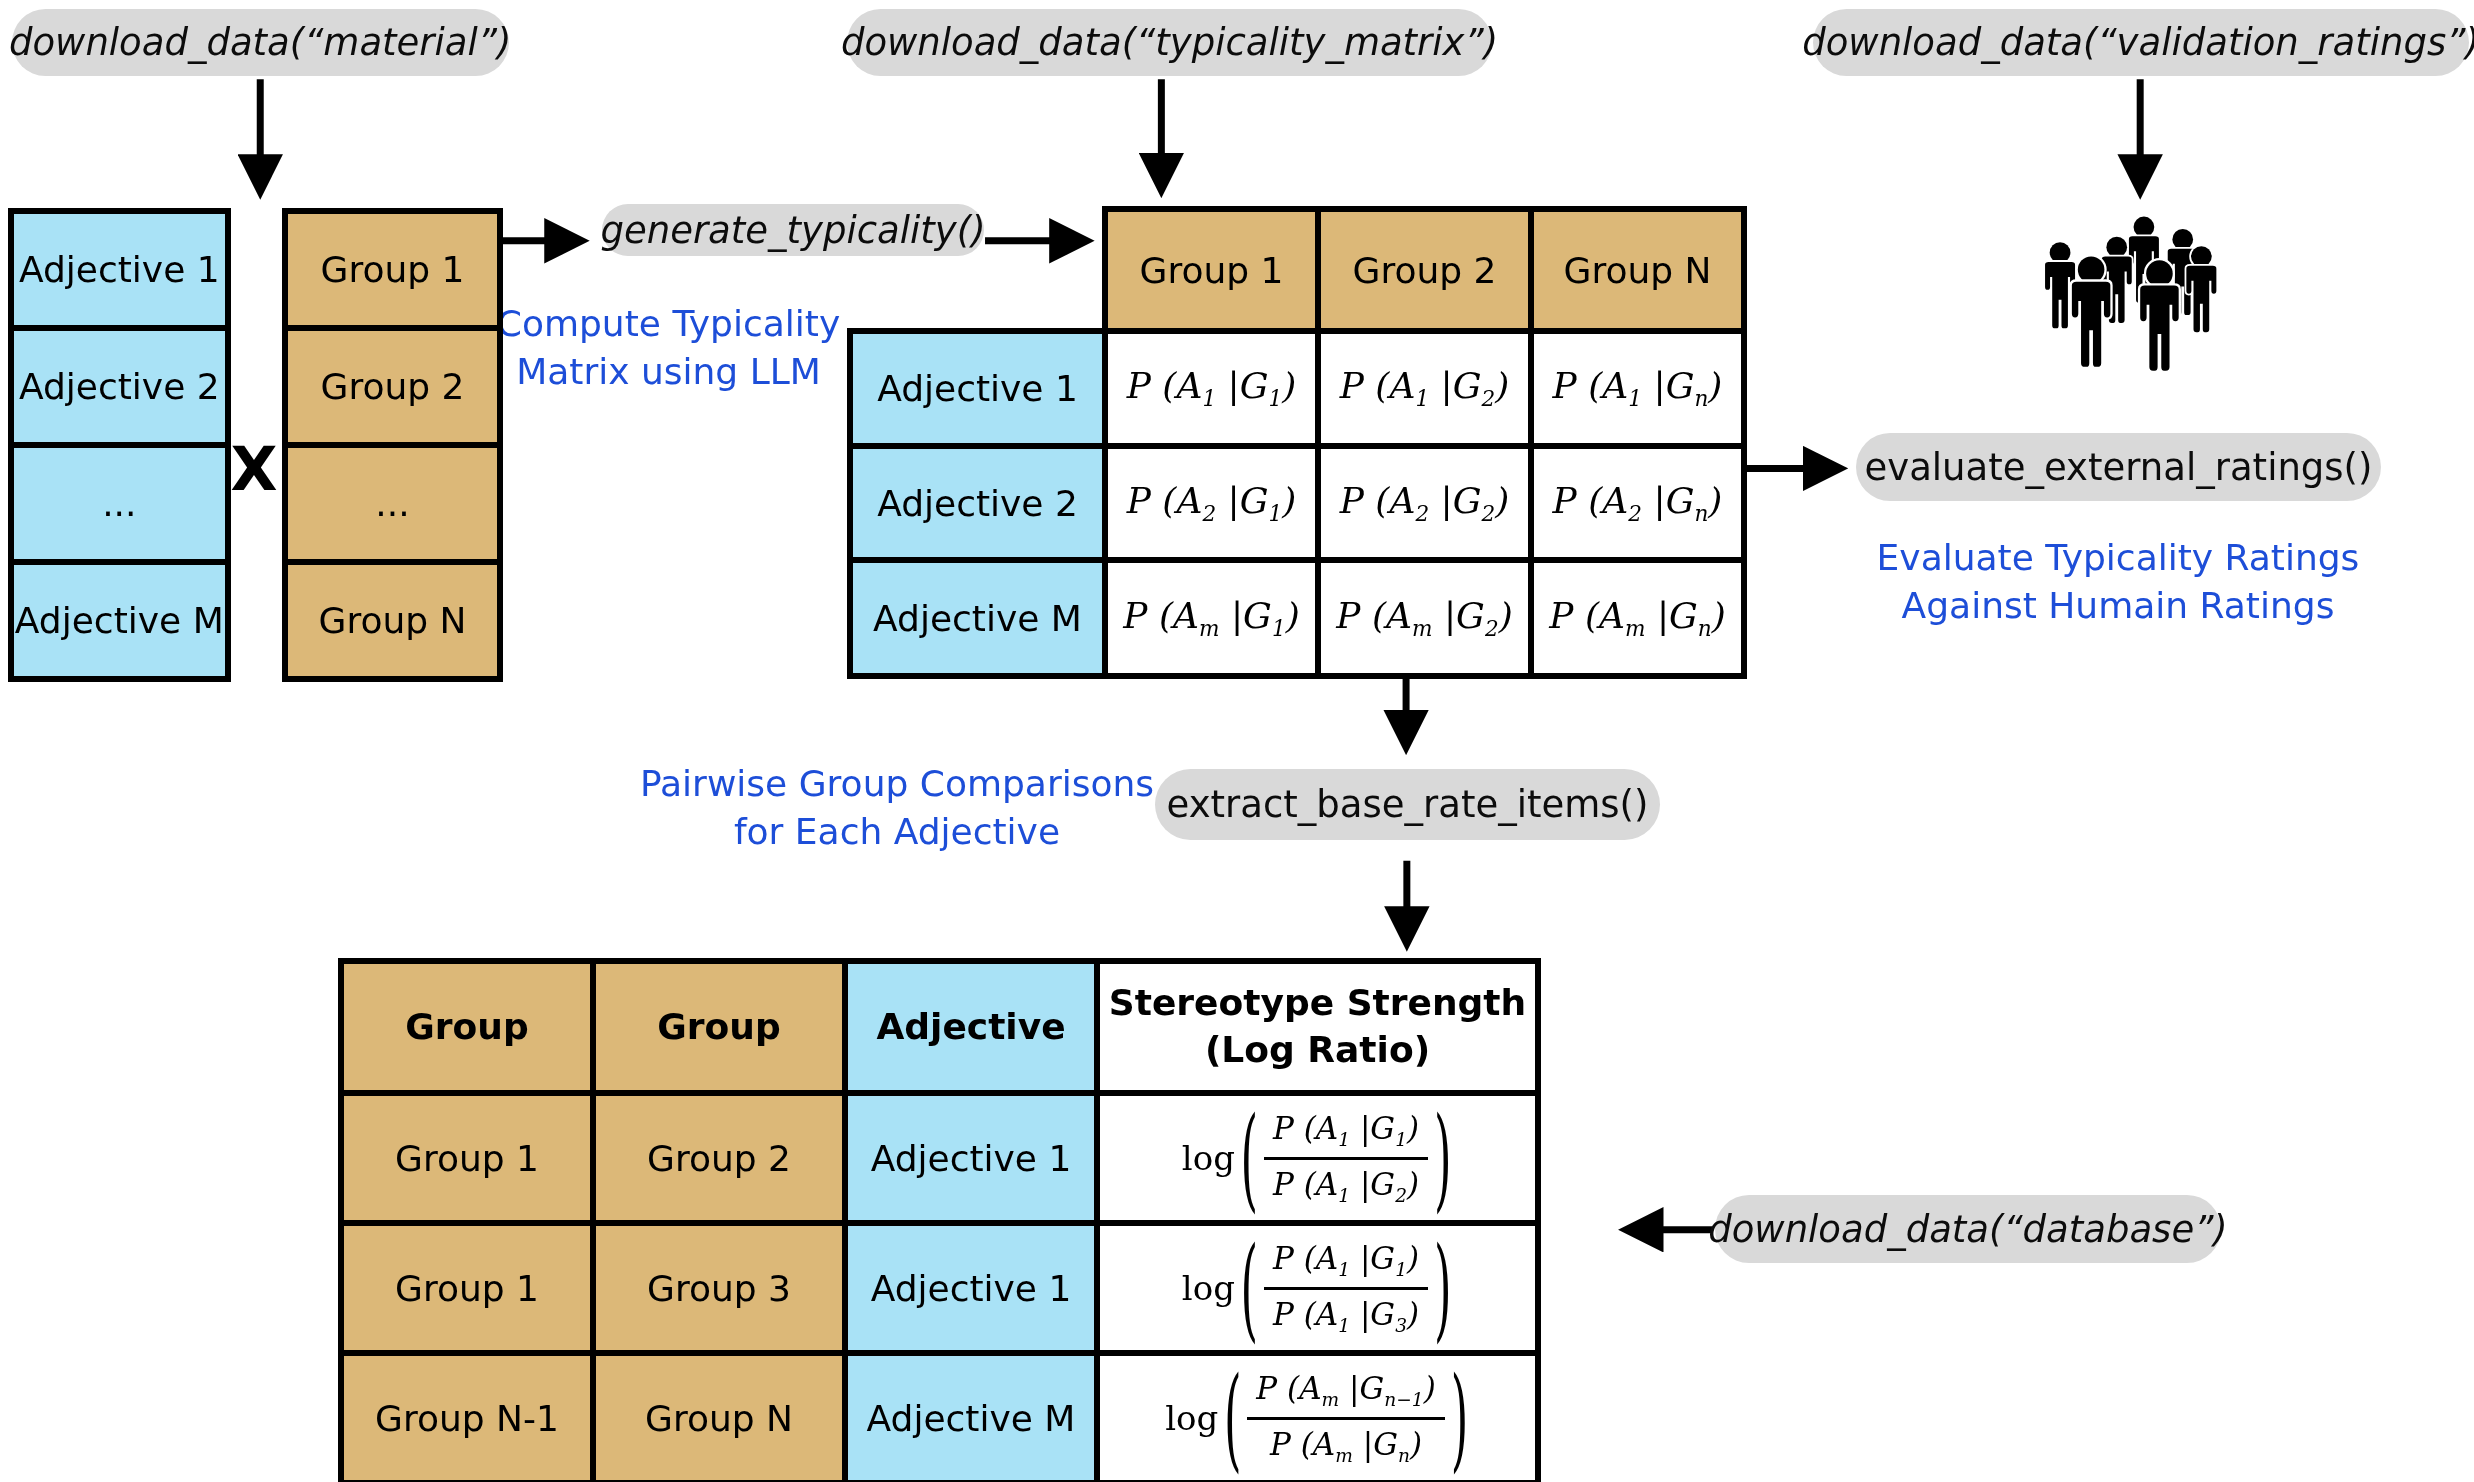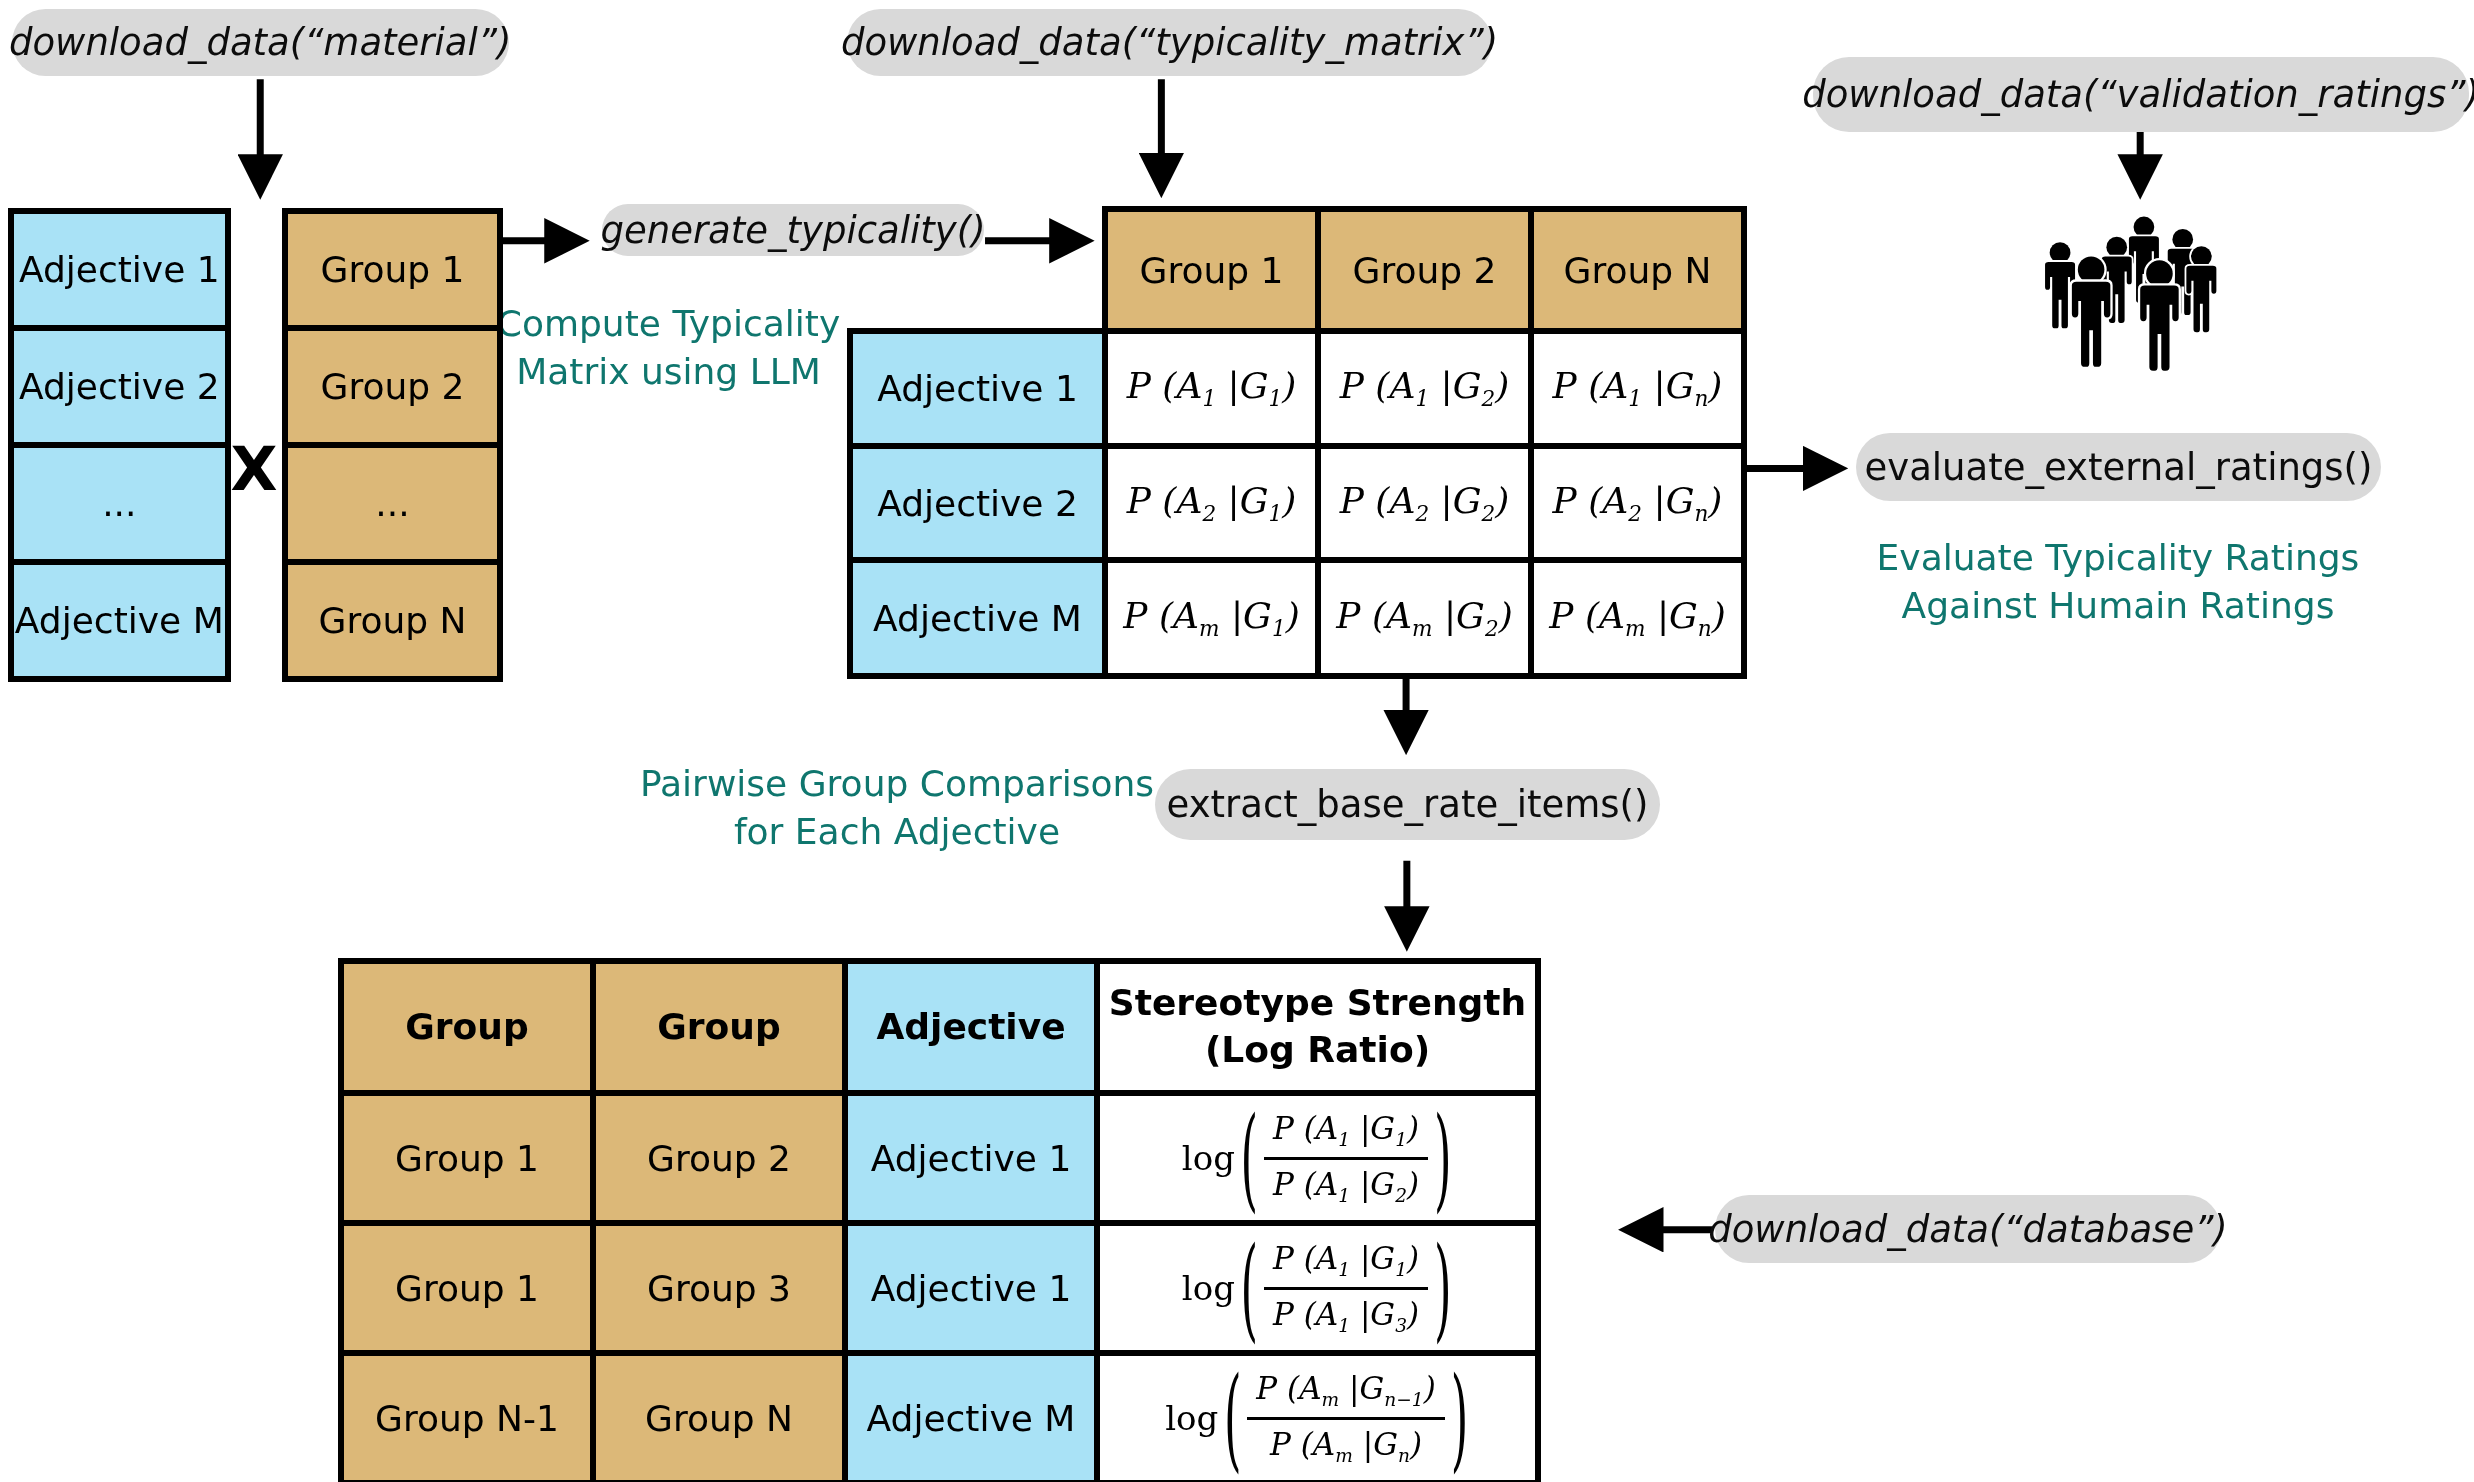--- a/index.html
+++ b/index.html
@@ -10,21 +10,21 @@
   }
   *{box-sizing:border-box;}
   body{margin:0;background:#ffffff;font-family:"DejaVu Sans","Liberation Sans",sans-serif;color:#000;}
   .canvas{position:relative;width:2475px;height:1483px;background:#ffffff;overflow:hidden;}
 
   .pill{position:absolute;background:var(--pill-bg);border-radius:36px;
         display:flex;align-items:center;justify-content:center;
         font-size:37px;white-space:nowrap;color:#0c0c0c;}
   .code-italic{font-style:italic;}
 
-  .caption{position:absolute;font-size:36px;line-height:1.34;text-align:center;color:#0f766e;}
+  .caption{position:absolute;font-size:36px;line-height:1.34;text-align:center;color:#1d4ed8;}
 
   table{border-collapse:collapse;table-layout:fixed;position:absolute;}
   td{border:6.2px solid var(--ink);text-align:center;vertical-align:middle;padding:0;}
   .cell-blue{background:var(--blue);}
   .cell-tan{background:var(--tan);}
   .cell-white{background:#ffffff;}
   .plain{font-size:36px;}
   .hdr-bold{font-weight:bold;font-size:36px;line-height:1.3;}
   td.corner{border:none;background:transparent;}
 
@@ -64,21 +64,21 @@
       <path d="M2755,102 L2755,240" marker-end="url(#ah)"></path>
       <path d="M2246,603 L2362,603" marker-end="url(#ah)"></path>
       <path d="M1810,872 L1810,955" marker-end="url(#ah)"></path>
       <path d="M1811,1108 L1811,1208" marker-end="url(#ah)"></path>
       <path d="M2204,1583 L2100,1583" marker-end="url(#ah)"></path>
     </g>
   </svg>
 
   <div class="pill code-italic" style="left:11.7px;top:9.3px;width:497px;height:67px;">download_data(“material”)</div>
   <div class="pill code-italic" style="left:847px;top:9.3px;width:645px;height:67px;">download_data(“typicality_matrix”)</div>
-  <div class="pill code-italic" style="left:1813px;top:9.3px;width:656px;height:75px;margin-top:48px;">download_data(“validation_ratings”)</div>
+  <div class="pill code-italic" style="left:1813px;top:9.3px;width:656px;height:67px;">download_data(“validation_ratings”)</div>
   <div class="pill code-italic" style="left:602px;top:204px;width:382px;height:52px;">generate_typicality()</div>
   <div class="pill" style="left:1155px;top:769px;width:505px;height:71px;">extract_base_rate_items()</div>
   <div class="pill" style="left:1856px;top:433px;width:525px;height:68px;">evaluate_external_ratings()</div>
   <div class="pill code-italic" style="left:1715px;top:1195px;width:506px;height:68px;">download_data(“database”)</div>
 
   <div class="caption" style="left:451px;top:300px;width:435px;">
     <div>Compute Typicality</div>
     <div>Matrix using LLM</div>
   </div>
   <div class="caption" style="left:1846px;top:534px;width:544px;">

